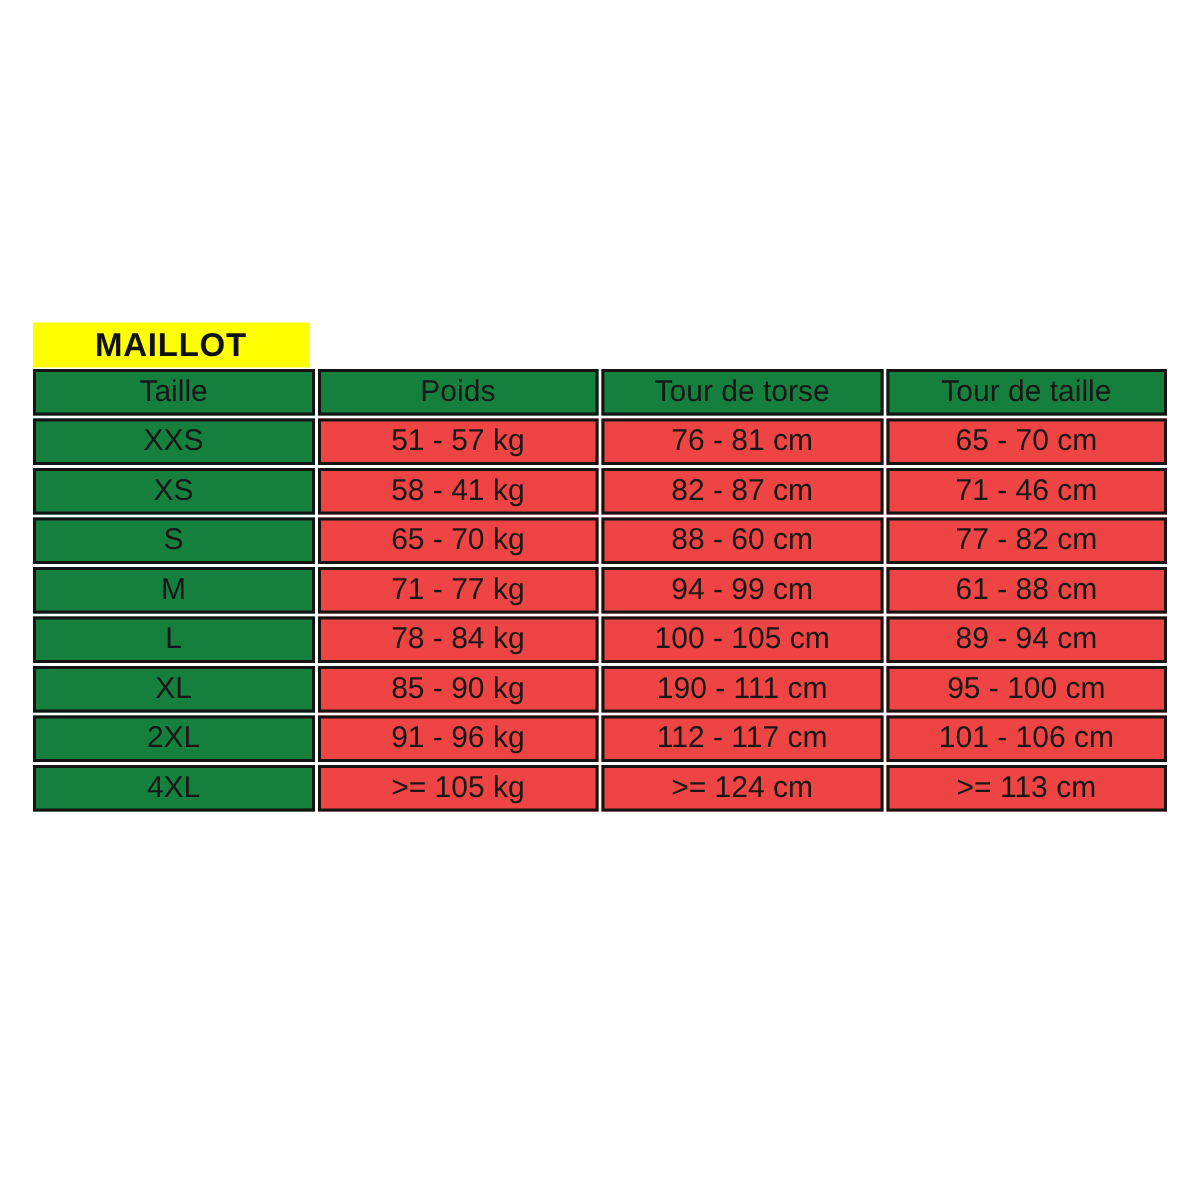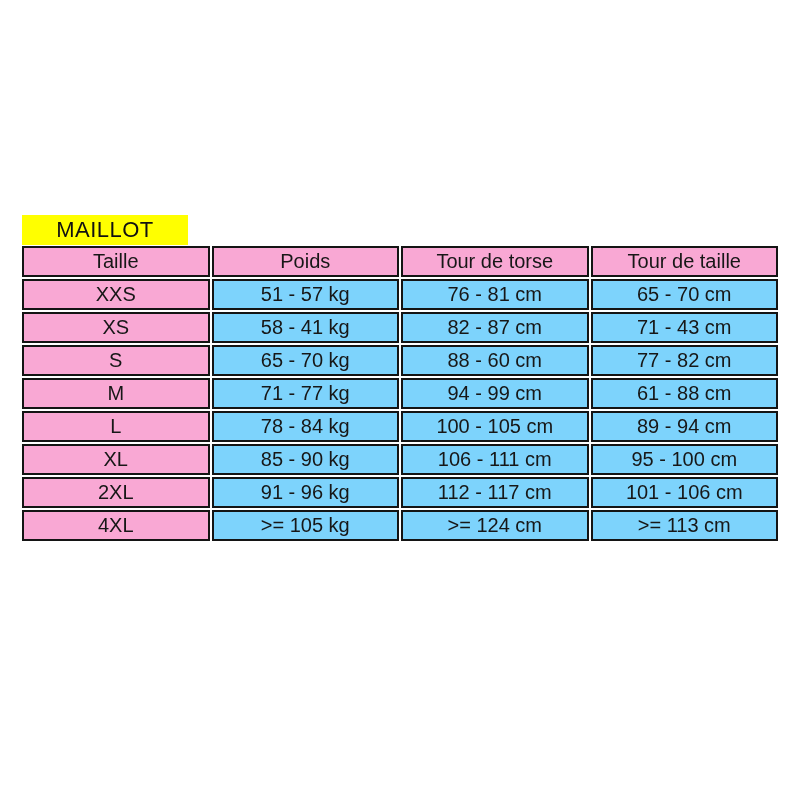--- a/index.html
+++ b/index.html
@@ -16,27 +16,27 @@
     color: #171717;
     overflow: hidden;
   }
   .chart-wrap {
     position: absolute;
     left: 22px;
     top: 215px;
     width: 756px;
   }
   .chart-label {
-    width: 166px;
+    width: 184px;
     height: 30px;
     display: flex;
     align-items: center;
     justify-content: center;
     font-size: 22px;
-    font-weight: 400;
+    font-weight: 700;
     letter-spacing: 0.5px;
     color: #111111;
     margin-bottom: 1px;
   }
   table.size-chart {
     border-collapse: separate;
     border-spacing: 2px;
     table-layout: fixed;
     width: calc(100% + 4px);
     margin: -2px;
@@ -45,25 +45,25 @@
   table.size-chart th {
     border: 2px solid #141414;
     height: 27px;
     padding: 0 4px;
     text-align: center;
     vertical-align: middle;
     font-size: 20px;
     font-weight: 400;
     white-space: nowrap;
     overflow: hidden;
-    background: #7dd3fc;
+    background: #ef4444;
   }
   table.size-chart th,
   table.size-chart td.size-col {
-    background: #f9a8d4;
+    background: #15803d;
   }
 </style>
 </head>
 <body>
 
 <div class="canvas">
   <div class="chart-wrap">
     <div class="chart-label" style="background: rgb(255, 255, 0);">MAILLOT</div>
     <table class="size-chart">
       <thead>
@@ -78,21 +78,21 @@
           <tr>
             <td class="size-col">XXS</td>
             <td class="value-col">51 - 57 kg</td>
             <td class="value-col">76 - 81 cm</td>
             <td class="value-col">65 - 70 cm</td>
           </tr>
           <tr>
             <td class="size-col">XS</td>
             <td class="value-col">58 - 41 kg</td>
             <td class="value-col">82 - 87 cm</td>
-            <td class="value-col">71 - 43 cm</td>
+            <td class="value-col">71 - 46 cm</td>
           </tr>
           <tr>
             <td class="size-col">S</td>
             <td class="value-col">65 - 70 kg</td>
             <td class="value-col">88 - 60 cm</td>
             <td class="value-col">77 - 82 cm</td>
           </tr>
           <tr>
             <td class="size-col">M</td>
             <td class="value-col">71 - 77 kg</td>
@@ -101,21 +101,21 @@
           </tr>
           <tr>
             <td class="size-col">L</td>
             <td class="value-col">78 - 84 kg</td>
             <td class="value-col">100 - 105 cm</td>
             <td class="value-col">89 - 94 cm</td>
           </tr>
           <tr>
             <td class="size-col">XL</td>
             <td class="value-col">85 - 90 kg</td>
-            <td class="value-col">106 - 111 cm</td>
+            <td class="value-col">190 - 111 cm</td>
             <td class="value-col">95 - 100 cm</td>
           </tr>
           <tr>
             <td class="size-col">2XL</td>
             <td class="value-col">91 - 96 kg</td>
             <td class="value-col">112 - 117 cm</td>
             <td class="value-col">101 - 106 cm</td>
           </tr>
           <tr>
             <td class="size-col">4XL</td>

